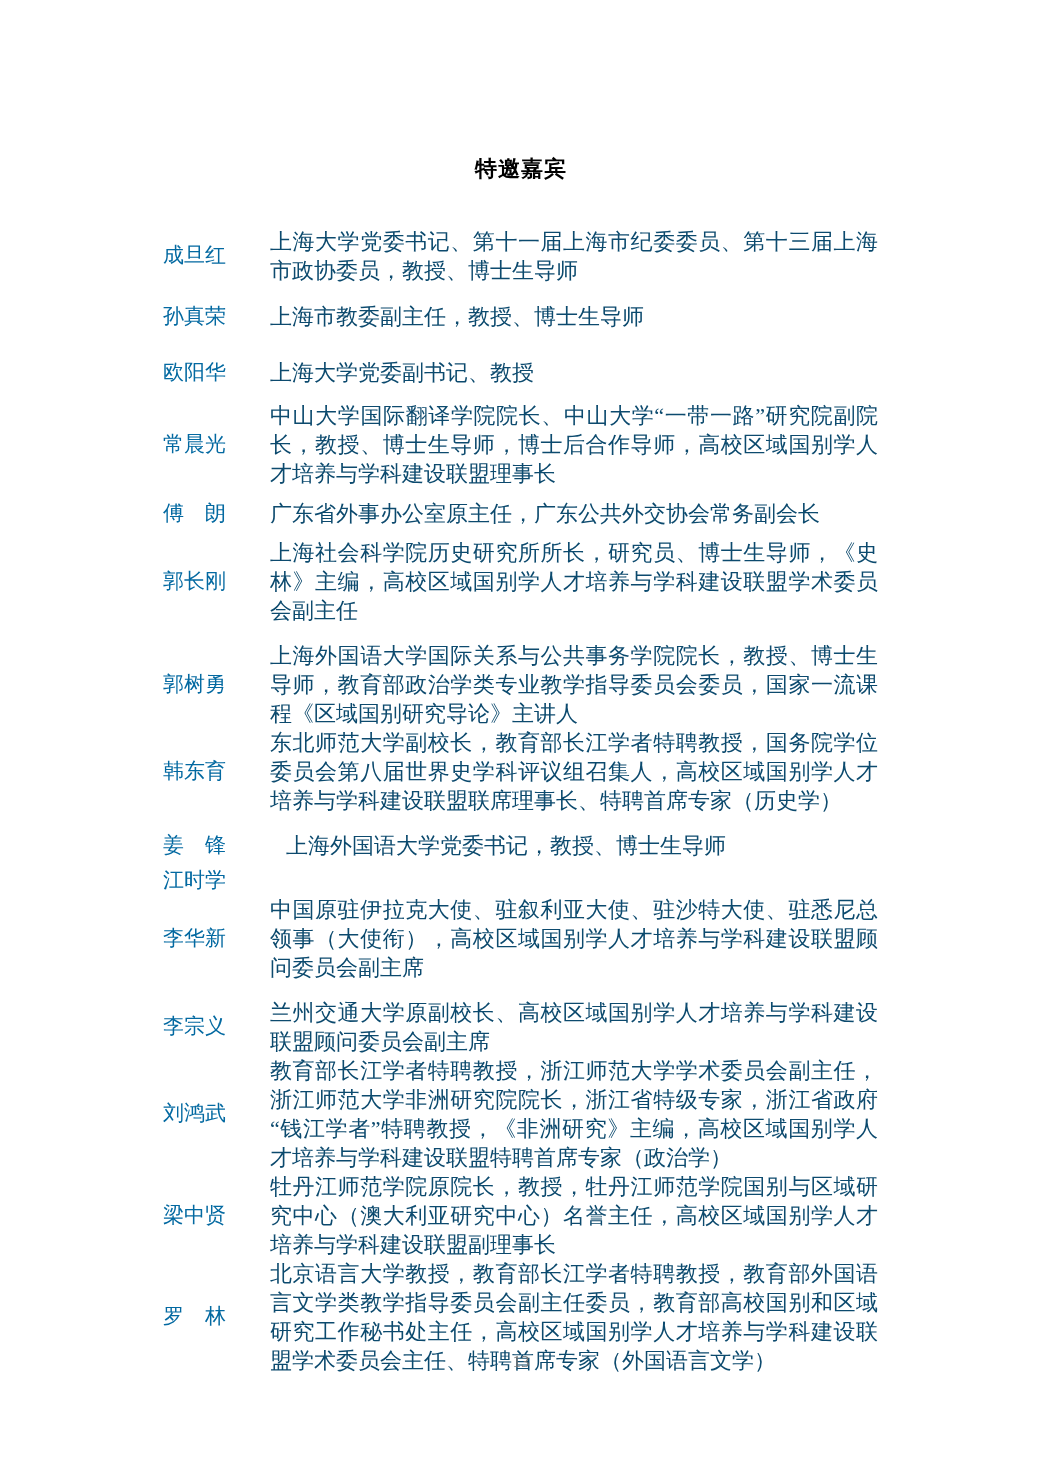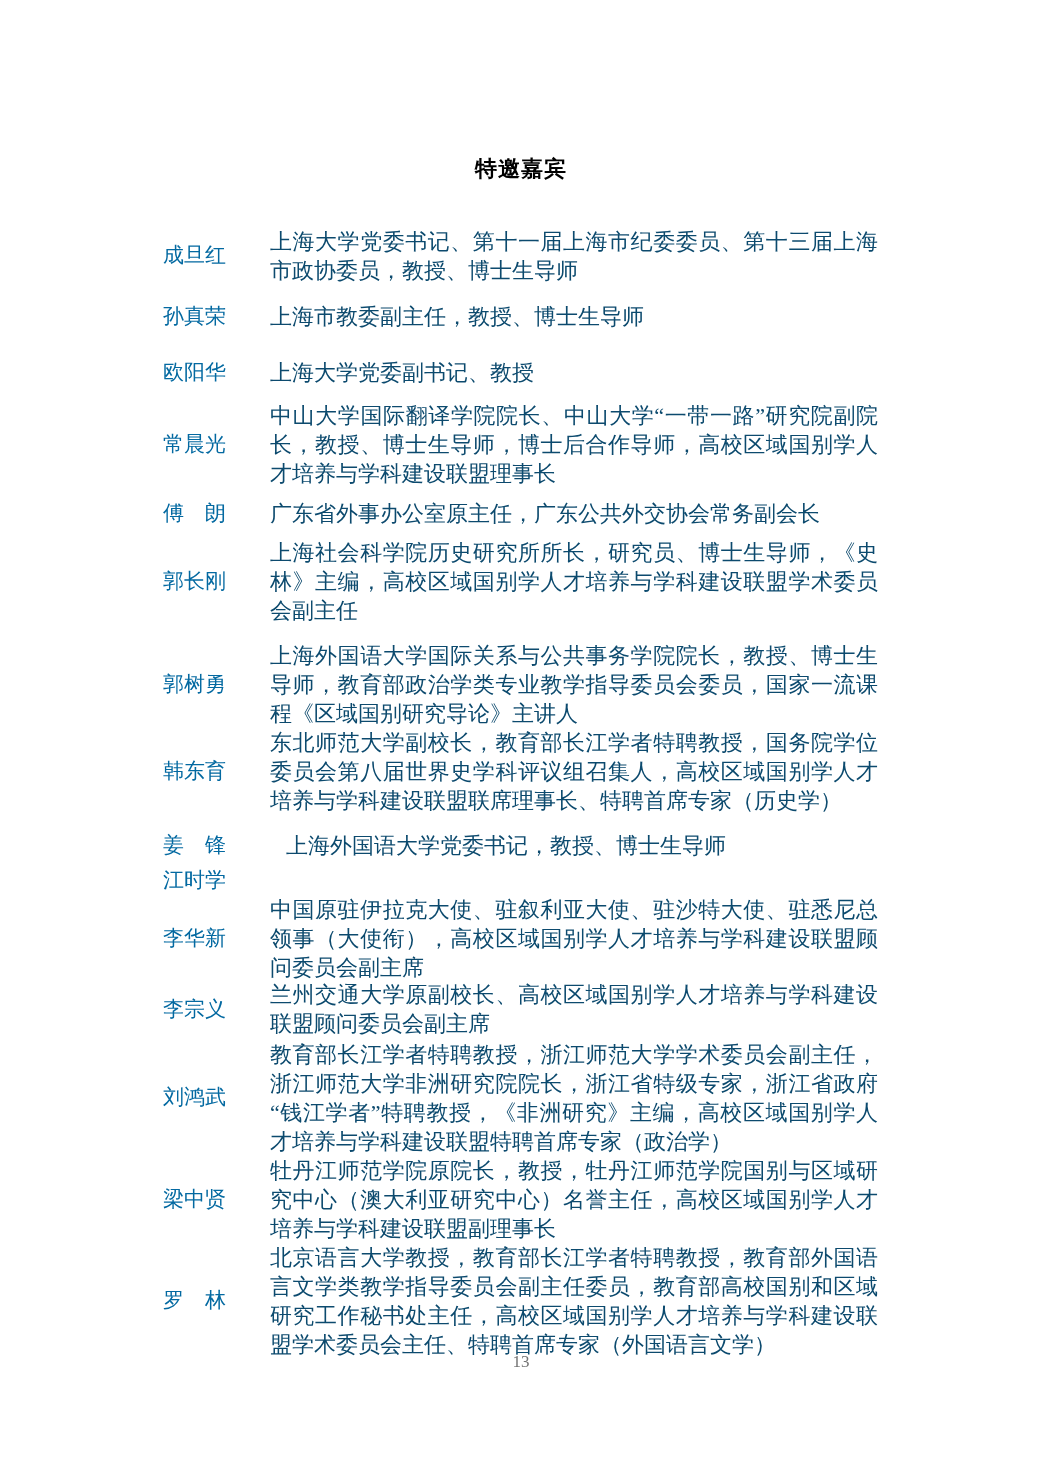--- a/index.html
+++ b/index.html
@@ -55,21 +55,21 @@
   .guest-row:nth-child(2)  { margin-top: 17px; }
   .guest-row:nth-child(3)  { margin-top: 27px; }
   .guest-row:nth-child(4)  { margin-top: 14px; }
   .guest-row:nth-child(5)  { margin-top: 11px; }
   .guest-row:nth-child(6)  { margin-top: 10px; }
   .guest-row:nth-child(7)  { margin-top: 16px; }
   .guest-row:nth-child(8)  { margin-top: 0px;  }
   .guest-row:nth-child(9)  { margin-top: 16px; gap: 16px; }
   .guest-row:nth-child(10) { margin-top: 6px; gap: 12px; }
   .guest-row:nth-child(11) { margin-top: 0px;  }
-  .guest-row:nth-child(12) { margin-top: 0px; font-family: Liberation Mono, monospace;  }
+  .guest-row:nth-child(12) { margin-top: 16px;  }
   .guest-row:nth-child(13) { margin-top: 0px;  }
   .guest-row:nth-child(14) { margin-top: 0px;  }
   .guest-row:nth-child(15) { margin-top: 0px;  }
   .page-number {
     position: absolute;
     left: 0;
     right: 0;
     top: 1352px;
     text-align: center;
     font-size: 17px;

